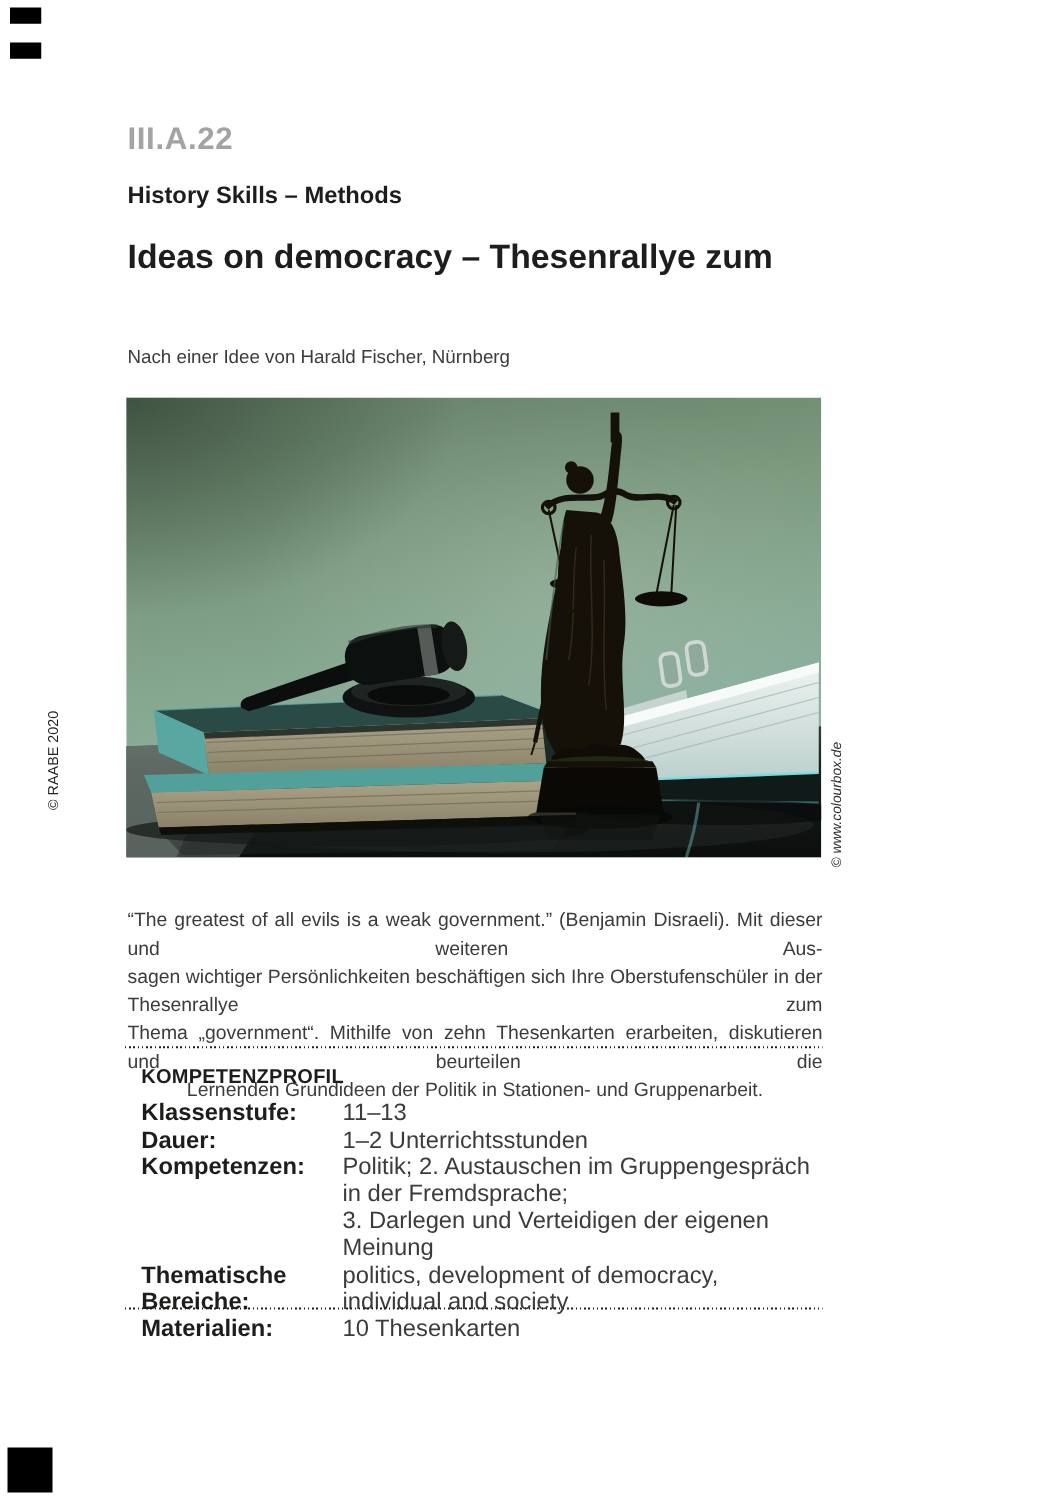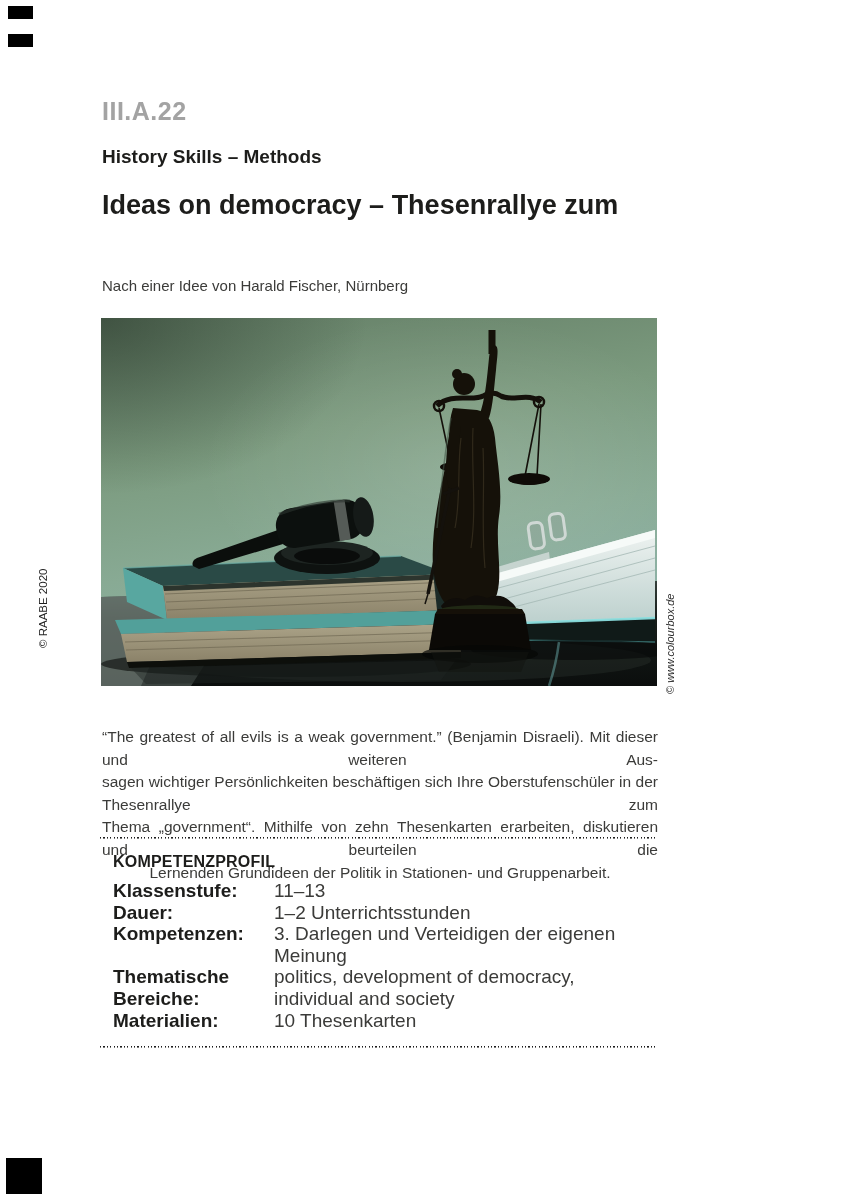--- a/index.html
+++ b/index.html
@@ -188,20 +188,21 @@
 
   <div id="profile-grid">
     <div class="plabel">Klassenstufe:</div>
     <div class="pvalue">11–13</div>
 
     <div class="plabel">Dauer:</div>
     <div class="pvalue">1–2 Unterrichtsstunden</div>
 
     <div class="plabel">Kompetenzen:</div>
     <div class="pvalue">
+      <div>Politik; 2. Austauschen im Gruppengespräch in der Fremdsprache;</div>
       <div>3. Darlegen und Verteidigen der eigenen Meinung</div>
     </div>
 
     <div class="plabel">Thematische Bereiche:</div>
     <div class="pvalue">politics, development of democracy, individual and society</div>
 
     <div class="plabel">Materialien:</div>
     <div class="pvalue">10 Thesenkarten</div>
   </div>
 

